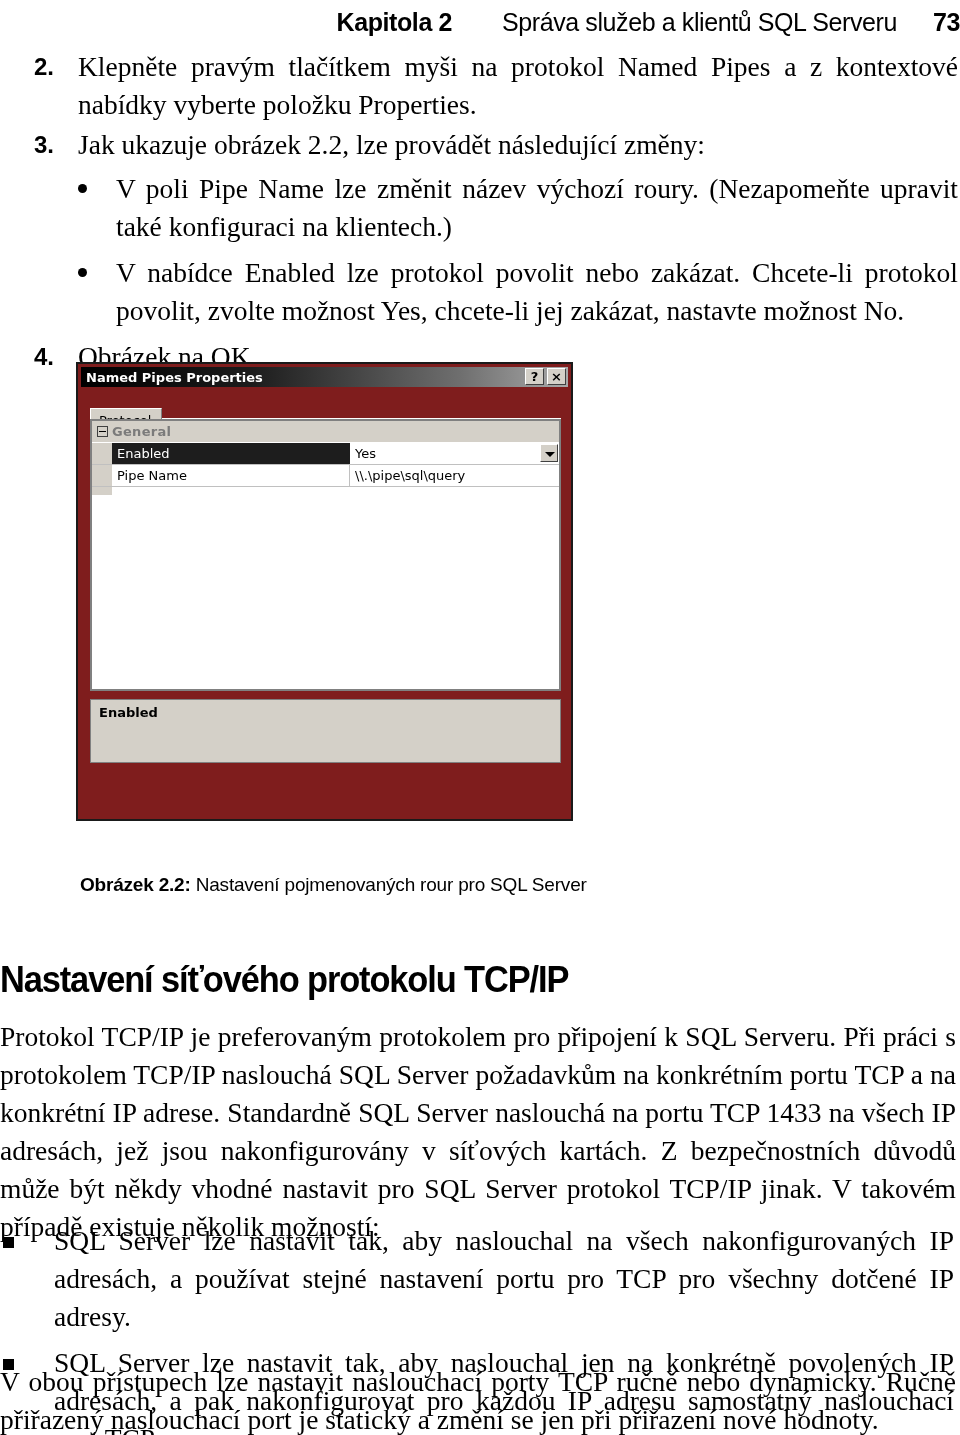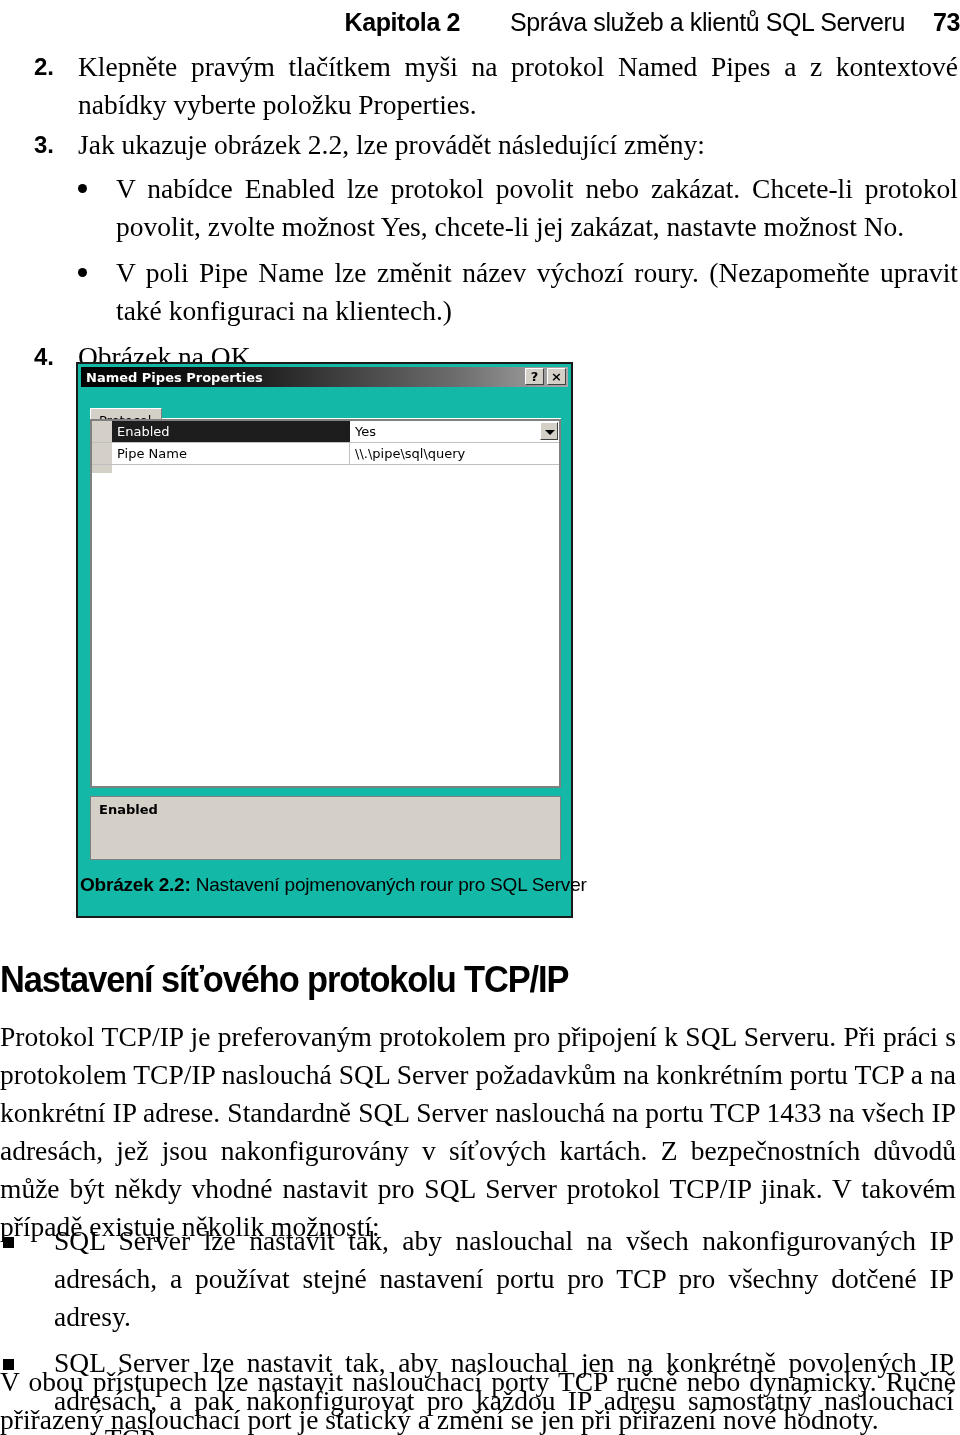--- a/index.html
+++ b/index.html
@@ -34,21 +34,21 @@
   .runhead .chap {
     font-weight: bold;
     margin-right: 14px;
   }
   .runhead .title {
     font-weight: normal;
     margin-left: 36px;
   }
   .runhead .pageno {
     font-weight: bold;
-    margin-left: 28px;
+    margin-left: 36px;
   }
 
   
   .steps {
     position: absolute;
     left: 0px;
     top: 48px;
     width: 960px;
   }
   .step {
@@ -98,22 +98,22 @@
     border-radius: 50%;
     background: #000;
   }
 
   
   .shot {
     position: absolute;
     left: 76px;
     top: 362px;
     width: 497px;
-    height: 556px;
-    background: #14b8a6;
+    height: 459px;
+    background: #7f1d1d;
     border: 2px solid #1a1a1a;
     box-sizing: border-box;
     font-family: "DejaVu Sans", sans-serif;
     color: #000;
   }
   .titlebar {
     position: absolute;
     left: 3px;
     top: 3px;
     right: 3px;
@@ -438,25 +438,25 @@
   </div>
 
   <div class="step nojust">
     <span class="num">3.</span>
     <span class="txt">Jak ukazuje obrázek 2.2, lze provádět následující změny:</span>
   </div>
 
   <div class="subbullets">
     <div class="subbullet">
       <span class="dot"></span>
-      <span>V nabídce Enabled lze protokol povolit nebo zakázat. Chcete-li protokol povolit, zvolte možnost Yes, chcete-li jej zakázat, nastavte možnost No.</span>
+      <span>V poli Pipe Name lze změnit název výchozí roury. (Nezapomeňte upravit také konfiguraci na klientech.)</span>
     </div>
     <div class="subbullet">
       <span class="dot"></span>
-      <span>V poli Pipe Name lze změnit název výchozí roury. (Nezapomeňte upravit také konfiguraci na klientech.)</span>
+      <span>V nabídce Enabled lze protokol povolit nebo zakázat. Chcete-li protokol povolit, zvolte možnost Yes, chcete-li jej zakázat, nastavte možnost No.</span>
     </div>
   </div>
 
   <div class="step nojust">
     <span class="num">4.</span>
     <span class="txt">Obrázek na OK.</span>
   </div>
 </div>
 
 <div class="shot">
@@ -470,20 +470,26 @@
   </div>
 
   <div class="tabstrip">
     <div class="tabline"></div>
     <div class="tab">Protocol</div>
   </div>
 
   <div class="gridwrap">
     <div class="grid">
 
+      <div class="gridrow grouprow">
+        <span class="expander">
+          <span class="expbox"></span>
+        </span>
+        <span class="grouplabel">General</span>
+      </div>
 
       <div class="gridrow datarow">
         <span class="gutter"></span>
         <span class="cell-label sel">Enabled</span>
         <span class="cell-value">
           <span>Yes</span>
           <span class="dropbtn"></span>
         </span>
       </div>
 

